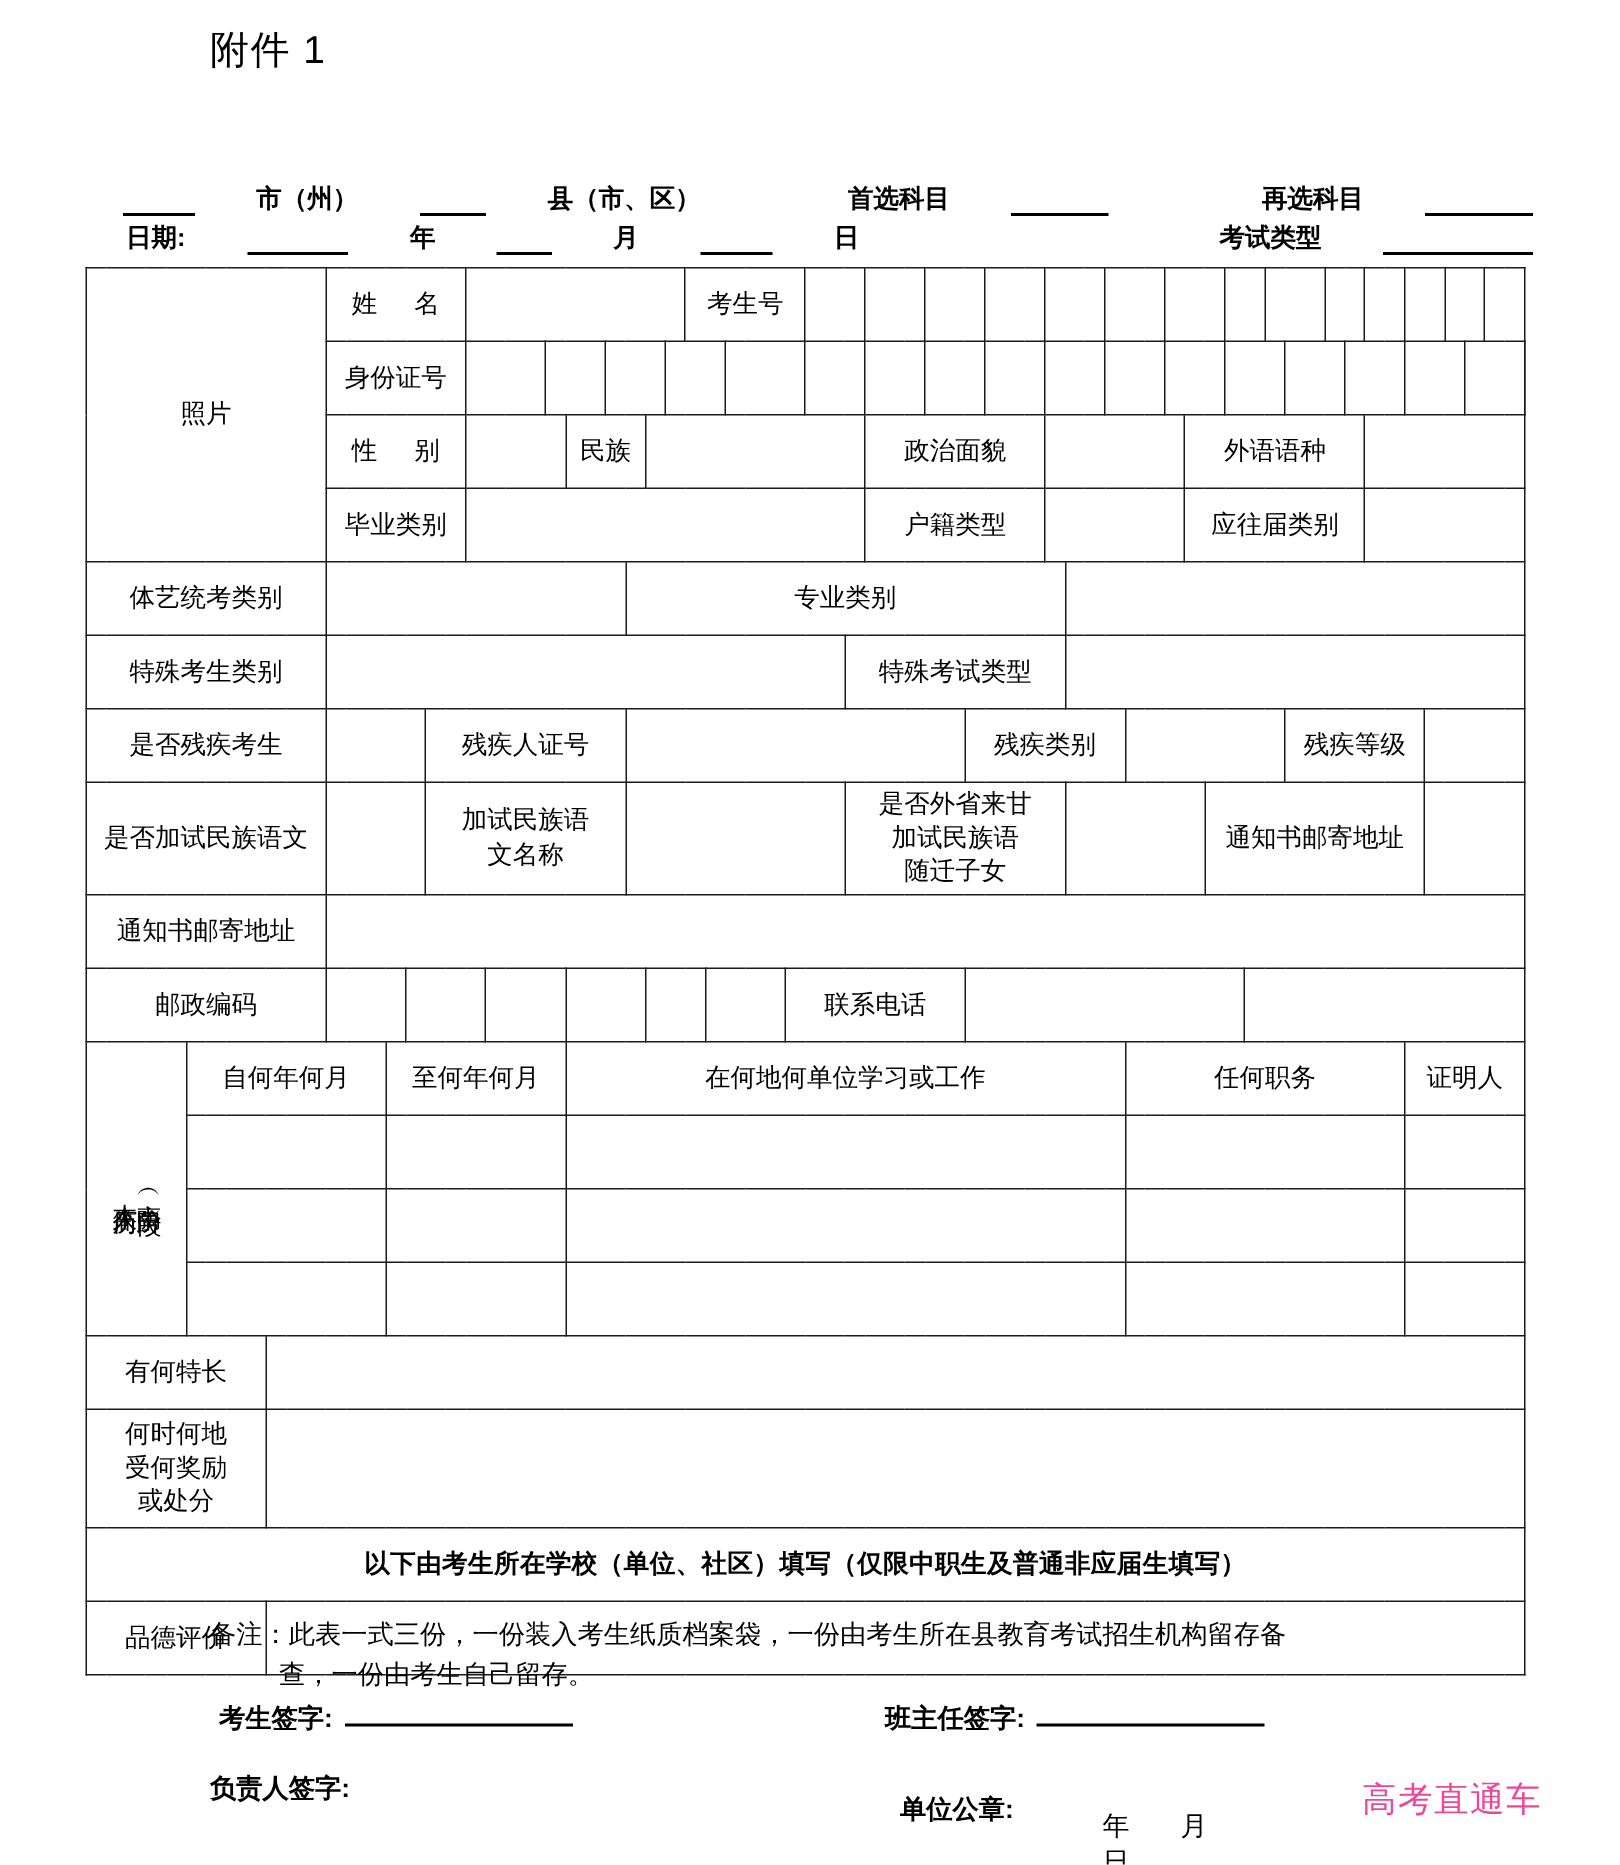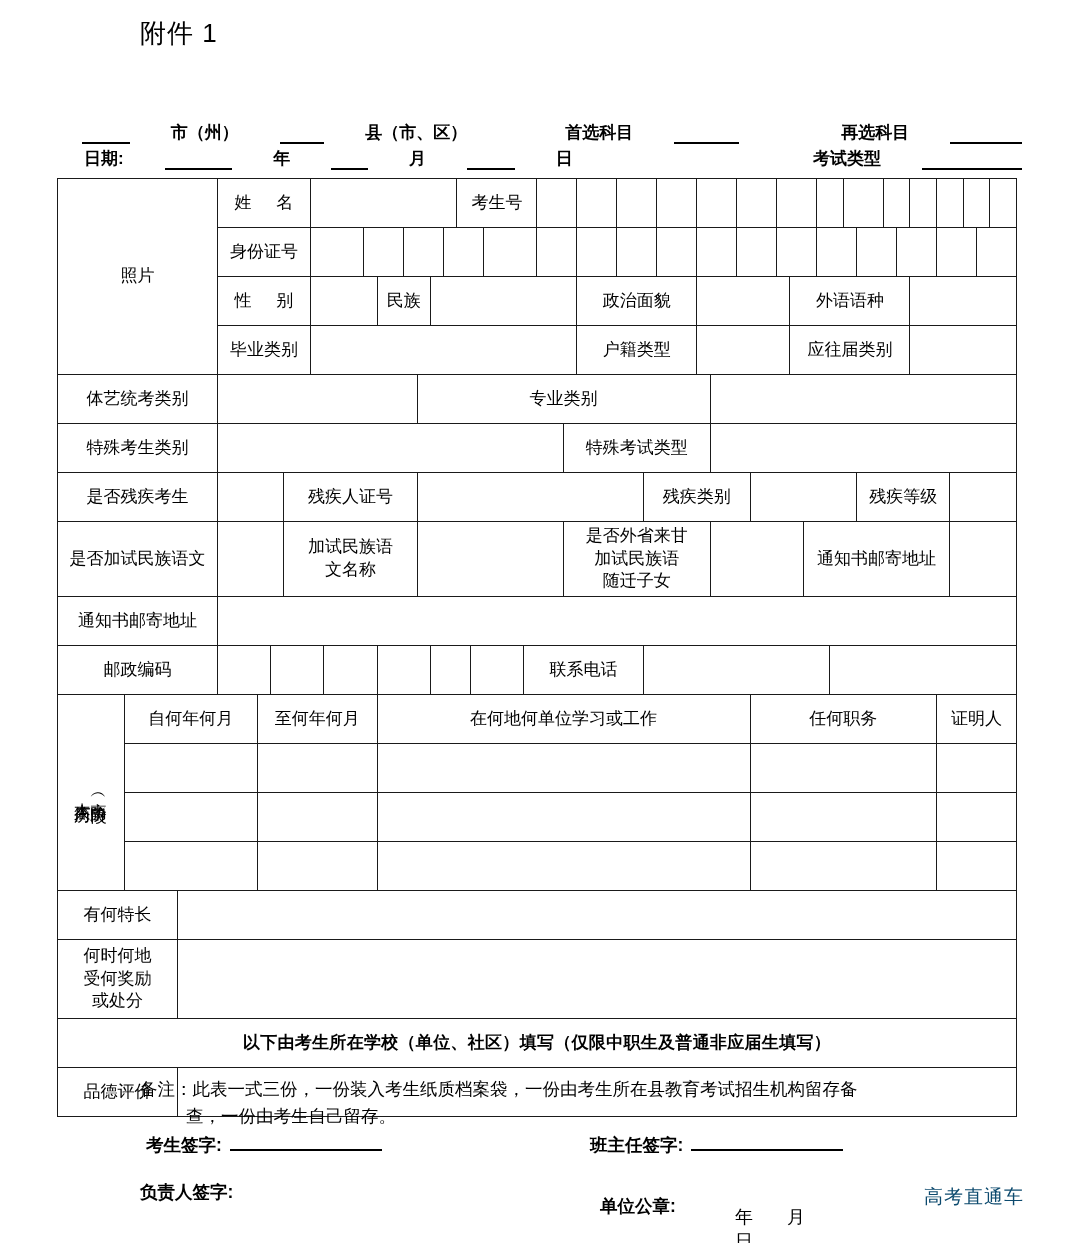--- a/index.html
+++ b/index.html
@@ -152,25 +152,24 @@
     top: 1205px;
     font-size: 18px;
     font-weight: normal;
     letter-spacing: 34px;
   }
 
   .watermark {
     position: absolute;
     left: 908px;
     top: 1184px;
-    font-size: 19px;
-    color: #0c4a6e;
+    font-size: 23px;
+    color: #ec4899;
     letter-spacing: 1px;
     white-space: nowrap;
-    margin-left: 16px;
   }
 </style>
 </head>
 <body>
 
 <div class="page">
 
   <div class="attach-label">附件 1</div>
 
   <div class="hdr">

